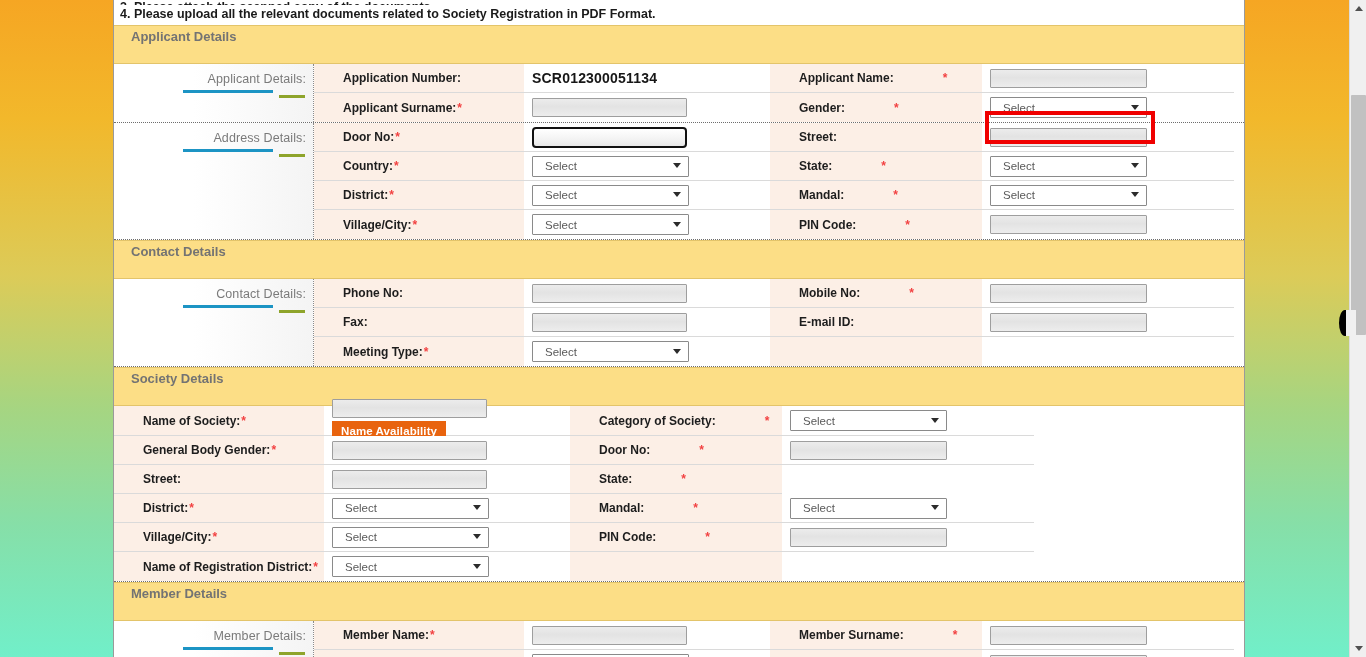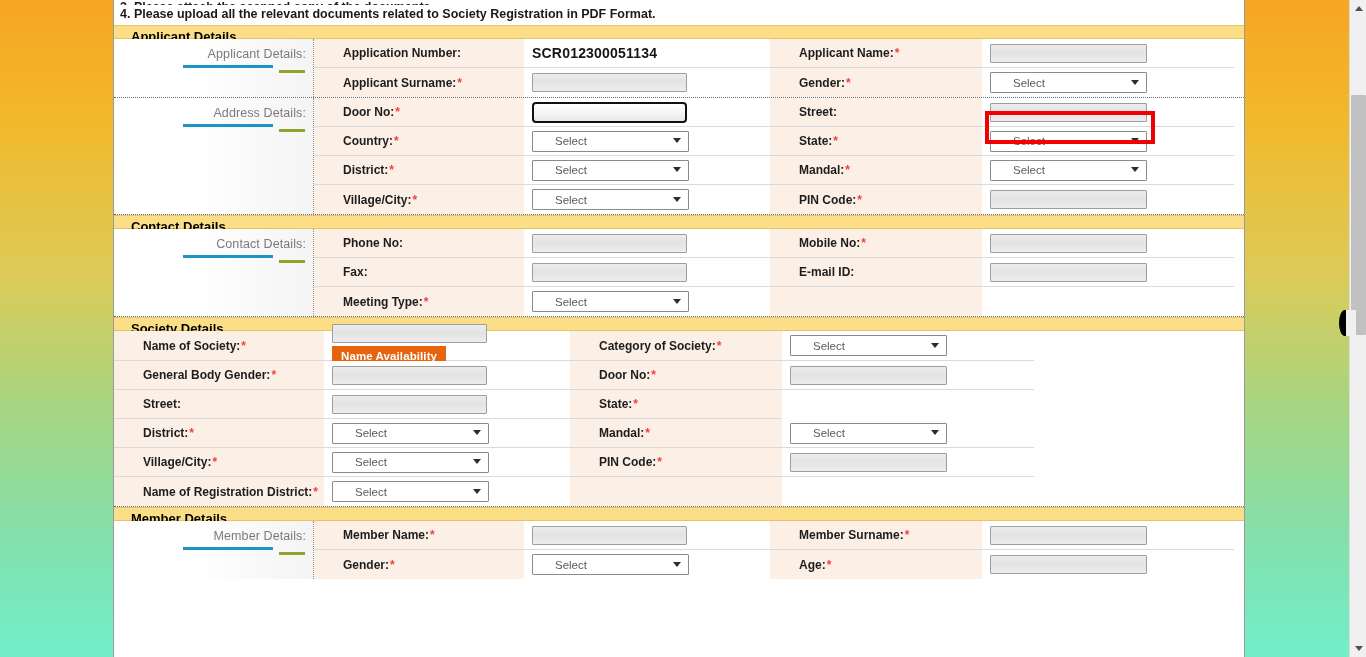--- a/index.html
+++ b/index.html
@@ -58,23 +58,23 @@
   .instruction {
     padding: 2px 0 4px 6px;
     font-size: 12.5px; font-weight: bold; color: #1a1a1a; white-space: nowrap;
   }
 
   
   .sec-head {
     background: #FCDE86;
     border-top: 1px solid #E3C46A;
     border-bottom: 1px solid #E3C46A;
-    height: 14px; line-height: 21px;
+    height: 39px; line-height: 21px;
     padding-left: 17px;
-    font-size: 13px; font-weight: bold; color: #000000;
+    font-size: 13px; font-weight: bold; color: #737373;
   }
   .sec-body {
     display: flex;
     border-bottom: 1px dotted #6e6e6e;
   }
   .sec-body.nodot { border-bottom: none; }
 
   
   .gutter {
     width: 200px; flex: 0 0 200px;
@@ -112,21 +112,21 @@
     border-bottom: 1px solid #DADADA;
     padding: 0 8px 0 8px;
     display: flex; align-items: center;
   }
   .lbl.noline, .val.noline { border-bottom: none; }
   .star { color: #F24141; font-weight: bold; margin-left: 1px; }
 
   
   .c-lbl  { width: 210px; flex: 0 0 210px; }
   .c-val  { width: 246px; flex: 0 0 246px; }
-  .c-lbl2 { width: 212px; flex: 0 0 212px; }
+  .c-lbl2 { width: 212px; flex: 0 0 212px; gap: 48px; }
   .c-val2 { width: 252px; flex: 0 0 252px; }
 
   .h32 { height: 30px; }
   .h29 { height: 29px; }
 
   
   .txt {
     width: 155px; height: 19px;
     background: linear-gradient(to bottom, #ececec 0%, #e3e3e3 45%, #ededed 100%);
     border: 1px solid #9e9e9e;
@@ -137,21 +137,21 @@
     border: 2px solid #111; border-radius: 4px;
     background: linear-gradient(to bottom, #ffffff 0%, #f3f3f3 60%, #e7e7e7 100%);
     height: 21px;
   }
   .sel {
     width: 157px; height: 21px;
     background: #ffffff;
     border: 1px solid #8a8a8a; border-radius: 1px;
     font-size: 11.5px; color: #5a5a5a;
     display: flex; align-items: center;
-    padding-left: 22px; position: relative;
+    padding-left: 12px; position: relative;
   }
   .sel .chev {
     position: absolute; right: 7px; top: 50%; transform: translateY(-60%);
     width: 0; height: 0;
     border-left: 4.5px solid transparent; border-right: 4.5px solid transparent;
     border-top: 5px solid #2b2b2b;
   }
   .appnum { font-size: 14px; font-weight: bold; color: #161616; letter-spacing: .2px; }
 
   .cellstack { display: flex; flex-direction: column; justify-content: center; }

